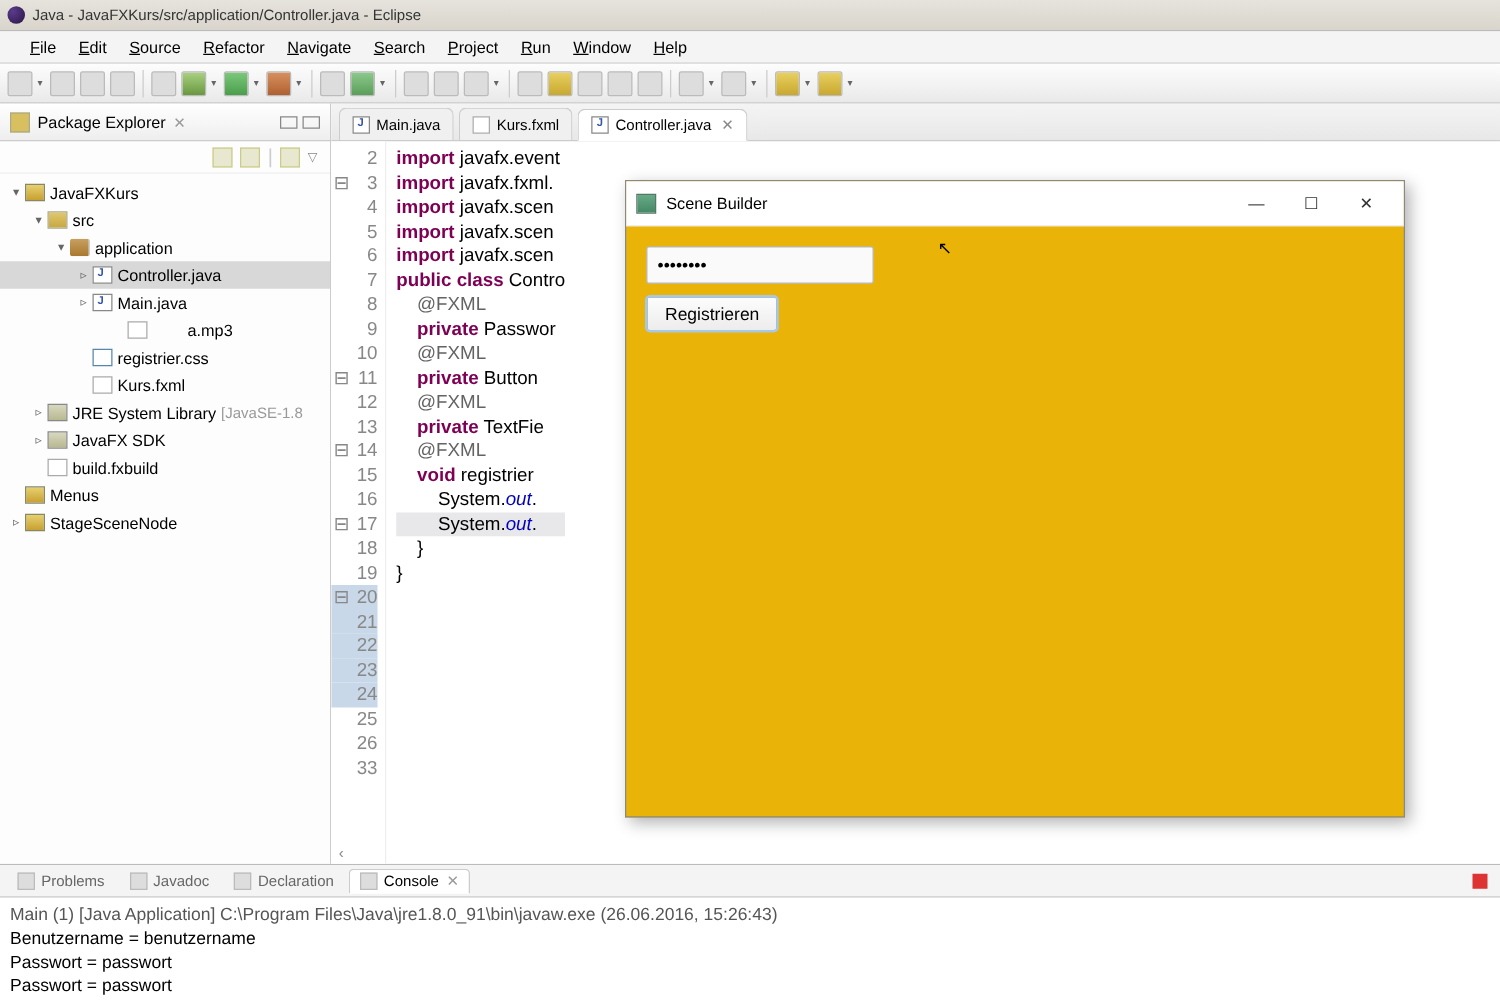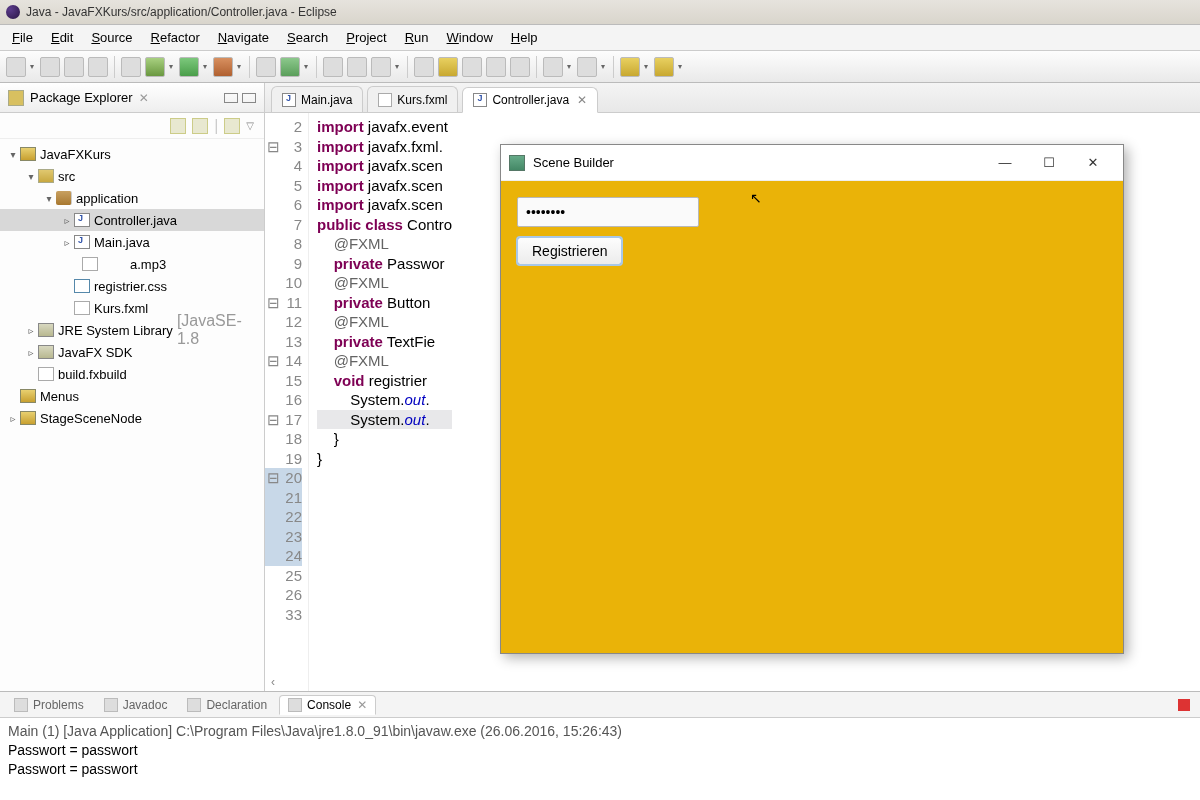--- a/index.html
+++ b/index.html
@@ -3,21 +3,21 @@
 <meta charset="utf-8">
 <style>
 * { margin: 0; padding: 0; box-sizing: border-box; font-family: "Segoe UI", Tahoma, sans-serif; }
 body { background: #e8e8e8; width: 1200px; height: 800px; overflow: hidden; position: relative; }
 
 
 .titlebar { background: linear-gradient(to bottom, #e6e3dd, #d9d5cc); height: 22px; display: flex; align-items: center; padding: 12px 6px; font-size: 12px; color: #333; border-bottom: 1px solid #bbb; }
 .titlebar .app-icon { width: 14px; height: 14px; background: radial-gradient(circle at 30% 30%, #5b3b8c, #2a1545); border-radius: 50%; margin-right: 6px; }
 
 
-.menubar { background: #f4f4f4; height: 26px; display: flex; align-items: center; padding: 0 4px; gap: 2px; border-bottom: 1px solid #ccc; font-size: 13px; }
+.menubar { background: #f4f4f4; height: 26px; display: flex; align-items: center; padding: 0 16px; gap: 2px; border-bottom: 1px solid #ccc; font-size: 13px; }
 .menubar span { padding: 2px 8px; cursor: default; }
 .menubar span u { text-decoration: underline; }
 
 
 .toolbar { background: linear-gradient(to bottom, #fdfdfd, #e9e9e9); height: 32px; border-bottom: 1px solid #bbb; display: flex; align-items: center; padding: 0 6px; gap: 4px; }
 .toolbar .tbtn { width: 20px; height: 20px; background: #ddd; border: 1px solid #bbb; border-radius: 2px; position: relative; }
 .toolbar .tbtn.drop::after { content: "▾"; font-size: 8px; position: absolute; right: -9px; top: 4px; color: #666; }
 .toolbar .tbtn.drop { margin-right: 10px; }
 .toolbar .tbtn.green { background: linear-gradient(to bottom, #7cc87c, #4a9e4a); }
 .toolbar .tbtn.yellow { background: linear-gradient(to bottom, #e8d060, #c8a830); }
@@ -44,21 +44,21 @@
 .tree-row .ticon { width: 16px; height: 14px; margin-right: 4px; }
 .ticon.folder { background: linear-gradient(#e0c870, #c8a840); border: 1px solid #aa8; }
 .ticon.pkg { background: linear-gradient(#c8a060, #a87830); border-radius: 2px; }
 .ticon.java { background: #fff; border: 1px solid #888; position: relative; }
 .ticon.java::after { content: "J"; font-size: 9px; color: #35a; position: absolute; left: 3px; top: -1px; font-weight: bold; }
 .ticon.file { background: #fff; border: 1px solid #aaa; }
 .ticon.css { background: #fff; border: 1px solid #58a; }
 .ticon.lib { background: linear-gradient(#d8d8c0,#b8b890); border: 1px solid #888; }
 .ticon.proj { background: linear-gradient(#e8d070,#c8a030); border: 1px solid #886; }
 .tree-row .label { white-space: nowrap; }
-.tree-row .gray { color: #999; margin-left: 4px; font-size: 16px; }
+.tree-row .gray { color: #999; margin-left: 4px; font-size: 12px; }
 
 
 .editor-area { flex: 1; display: flex; flex-direction: column; background: #fff; }
 .tabs { height: 30px; display: flex; align-items: flex-end; border-bottom: 1px solid #ccc; background: linear-gradient(to bottom,#f4f4f4,#e8e8e8); padding-left: 6px;}
 .tab { height: 26px; display: flex; align-items: center; padding: 0 10px; border: 1px solid #ccc; border-bottom: none; border-radius: 6px 6px 0 0; background: #f0f0f0; font-size: 12px; margin-right: 4px; }
 .tab.active { background: #fff; border-bottom: 1px solid #fff; position: relative; top: 1px; }
 .tab .ticon { width: 14px; height: 14px; margin-right: 5px; }
 .tab .close { margin-left: 8px; color: #888; font-size: 12px; }
 .code { flex: 1; display: flex; font-family: Consolas, monospace; font-size: 15px; overflow: hidden; position: relative; }
 .gutter { width: 44px; background: #fff; border-right: 1px solid #eee; text-align: right; padding: 4px 6px 4px 0; color: #888; line-height: 19.5px; }
@@ -183,21 +183,21 @@
         <div class="tree-row selected" style="padding-left: 60px;">
           <span class="twisty">▹</span>
           <span class="ticon java"></span>
           <span class="label">Controller.java</span>
         </div>
         <div class="tree-row" style="padding-left: 60px;">
           <span class="twisty">▹</span>
           <span class="ticon java"></span>
           <span class="label">Main.java</span>
         </div>
-        <div class="tree-row" style="padding-left: 40px; gap: 28px;">
+        <div class="tree-row" style="padding-left: 60px; gap: 28px;">
           <span class="twisty none">▹</span>
           <span class="ticon file"></span>
           <span class="label">a.mp3</span>
         </div>
         <div class="tree-row" style="padding-left: 60px;">
           <span class="twisty none">▹</span>
           <span class="ticon css"></span>
           <span class="label">registrier.css</span>
         </div>
         <div class="tree-row" style="padding-left: 60px;">
@@ -300,21 +300,21 @@
         <span>Declaration</span>
       </div>
       <div class="btab active">
         <span class="bicon"></span>
         <span>Console</span>
         <span class="close">✕</span>
       </div>
       <div class="spring"></div>
       <div class="term"></div>
     </div>
-  <div class="console" id="console"><div class="header">Main (1) [Java Application] C:\Program Files\Java\jre1.8.0_91\bin\javaw.exe (26.06.2016, 15:26:43)</div><div>Passwort = passwort</div><div>Passwort = passwort</div></div>
+  <div class="console" id="console"><div class="header">Main (1) [Java Application] C:\Program Files\Java\jre1.8.0_91\bin\javaw.exe (26.06.2016, 15:26:43)</div><div>Benutzername = benutzername</div><div>Passwort = passwort</div><div>Passwort = passwort</div></div>
 </div>
 
 <div class="dialog">
   <div class="dlg-title">
     <div class="dicon"></div>
     <span>Scene Builder</span>
     <div class="spring"></div>
     <div class="wbtn">—</div>
     <div class="wbtn">☐</div>
     <div class="wbtn">✕</div>

